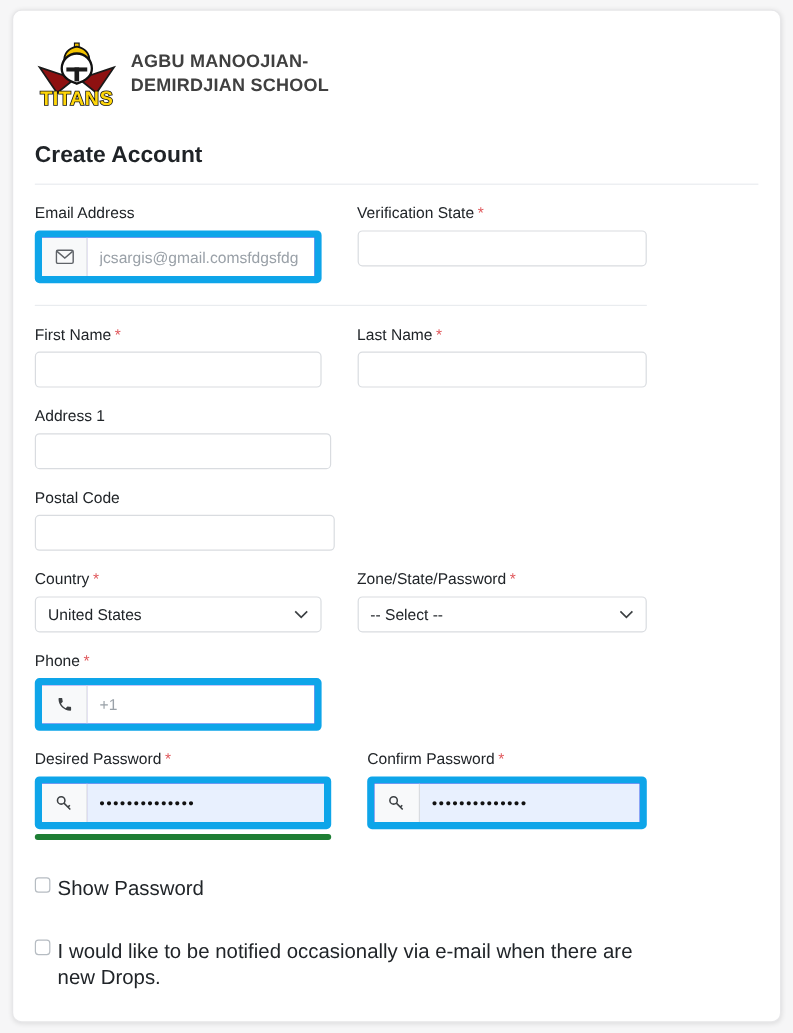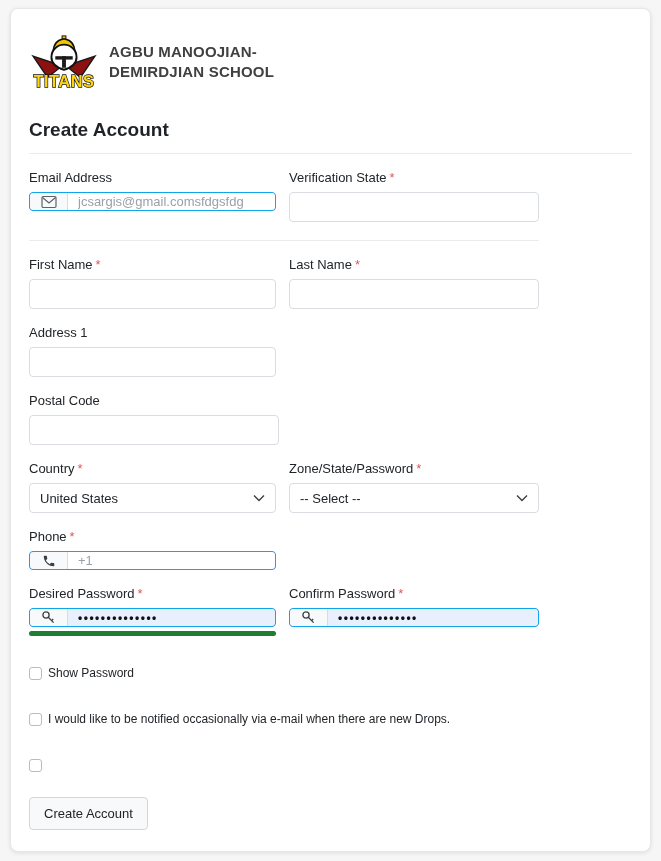--- a/index.html
+++ b/index.html
@@ -23,37 +23,37 @@
   .logo-row { display: flex; align-items: center; gap: 10px; }
   .logo-svg { width: 70px; height: 58px; flex: 0 0 auto; }
   .school-name {
     font-weight: bold; color: #404040; font-size: 15px; line-height: 1.35;
     letter-spacing: .2px;
   }
   .page-title { font-size: 19px; font-weight: bold; color: #1f2327; margin-top: 28px; }
   .hr-full { border: none; border-top: 1px solid #e9ecef; margin-top: 12px; }
   .form-area { width: 510px; }
   .hr-form { border: none; border-top: 1px solid #e9ecef; margin: 18px 0 16px 0; }
-  .row { display: flex; gap: 13px; margin-bottom: 16px; }
+  .row { display: flex; gap: 30px; margin-bottom: 16px; }
   .row.first { margin-top: 16px; margin-bottom: 0; }
   .col1 { width: 247px; }
   .col2 { width: 250px; }
   .field-label { display: block; font-size: 13px; color: #212529; margin-bottom: 7px; }
   .req { color: #e0575b; margin-left: 3px; }
   .text-input {
     width: 100%; height: 30px;
     border: 1px solid #d9dce0; border-radius: 4px;
     font-family: "Liberation Sans", sans-serif;
     font-size: 13px; color: #212529; padding: 0 10px;
     background: #fff; outline: none;
   }
   .text-input::placeholder { color: #9aa1a8; }
   .input-group {
-    display: flex; width: 100%; height: 19px;
-    border: 1px solid #0ea5e9; border-radius: 4px; overflow: hidden;
+    display: flex; width: 100%; height: 44px;
+    border: 6px solid #0ea5e9; border-radius: 4px; overflow: hidden;
     background: #8b5cf6;
   }
   .addon {
     width: 38px; flex: 0 0 auto;
     background: #f8f9fa; border-right: 1px solid #d9dce0;
     display: flex; align-items: center; justify-content: center;
   }
   .input-group .text-input { border: none; border-radius: 0; height: 100%; flex: 1; }
   .gray-text { color: #9aa1a8; }
   .pwd-input {
@@ -71,21 +71,21 @@
     padding: 0 10px; cursor: pointer;
   }
   .select .sel-text { flex: 1; color: #212529; }
   .check-row { display: flex; align-items: flex-start; margin-bottom: 31px; }
   .check-row.show-pwd { margin-top: 30px; }
   .checkbox {
     width: 13px; height: 13px; flex: 0 0 auto;
     border: 1px solid #b6bcc2; border-radius: 3px; background: #fff;
     margin-right: 6px; margin-top: 1px; cursor: pointer;
   }
-  .check-label { font-size: 12px; color: #212529; line-height: 1.25; cursor: default; }
+  .check-label { font-size: 17px; color: #212529; line-height: 1.25; cursor: default; }
   .link { color: #212529; text-decoration: none; cursor: pointer; }
   .btn {
     display: inline-block; margin-top: -6px;
     background: #f8f9fa; border: 1px solid #d3d6da; border-radius: 4px;
     font-family: "Liberation Sans", sans-serif;
     font-size: 13px; color: #212529; padding: 8px 14px; cursor: pointer;
   }
   .icon-svg { display: block; }
 </style>
 </head>

